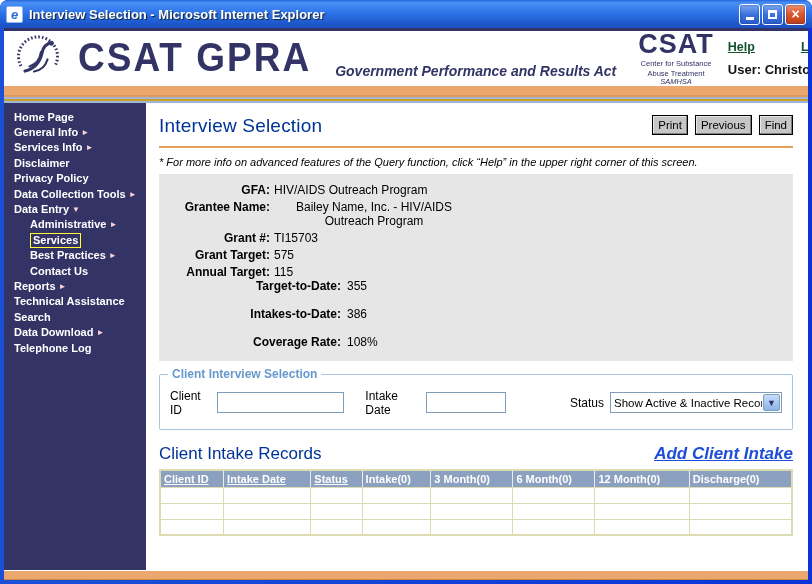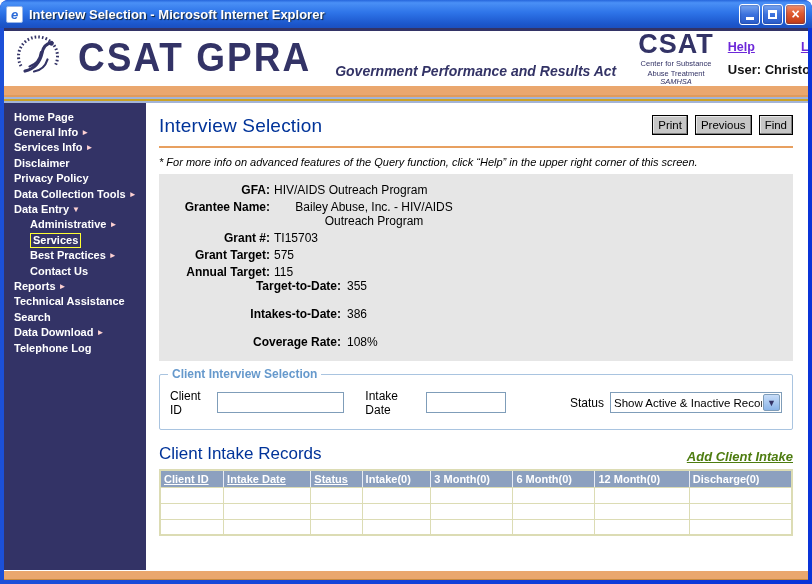--- a/index.html
+++ b/index.html
@@ -35,21 +35,21 @@
   .hhs-logo { flex:0 0 52px; height:52px; }
   .brand { display:flex; align-items:flex-end; gap:24px; white-space:nowrap; }
   .brand-main { font-size:37px; font-weight:bold; color:#333366; letter-spacing:2px; transform:scaleY(1.12); display:inline-block; }
   .brand-tag { font-size:14px; font-weight:bold; font-style:italic; color:#333366; }
   .csat-logo { text-align:center; color:#333366; line-height:1; margin-left:8px; }
   .csat-logo .csat-big { font-size:27px; font-weight:bold; letter-spacing:1px; transform:scaleY(1.05); display:block;}
   .csat-logo .csat-sub { font-size:7.5px; display:block; margin-top:2px; }
   .csat-logo .csat-samhsa { font-size:7.5px; font-style:italic; display:block; margin-top:1px; }
   .header-right { margin-left:auto; padding-right:4px; min-width:180px; }
   .header-links { display:flex; gap:46px; }
-  .header-links a { color:#6d28d9; font-weight:bold; font-size:12.5px; text-decoration:underline; cursor:pointer; }
+  .header-links a { color:#14532d; font-weight:bold; font-size:12.5px; text-decoration:underline; cursor:pointer; }
   .user-line { margin-top:8px; font-weight:bold; font-size:13px; color:#111; white-space:nowrap; }
 
   .orange-band { flex:0 0 11px; background:#EAA76E; border-bottom:2px solid #C9A227; box-shadow:inset 0 -4px 0 #E09B5C; }
   .orange-band::after{ content:""; display:block; height:2px; margin-top:11px; background:#A3B4D7; }
 
   
   .content-row { flex:1; display:flex; border-top:2px solid #A3B4D7; overflow:hidden; }
 
   .sidebar { flex:0 0 142px; background:#333366; padding:7px 0 0 10px; color:#fff; }
   .nav-item { font-size:11px; font-weight:bold; line-height:15.4px; white-space:nowrap; cursor:pointer; }
@@ -87,21 +87,21 @@
   .gap1 { width:24px; } .gap2 { width:72px; }
   .xp-select { border:1px solid #7F9DB9; height:21px; width:172px; background:#fff; display:flex; align-items:center; cursor:pointer; }
   .xp-select .sel-text { flex:1; font-size:11.5px; padding-left:3px; white-space:nowrap; overflow:hidden; }
   .sel-arrow { flex:0 0 17px; height:17px; margin:1px; border-radius:2px;
     background:linear-gradient(to bottom,#C8DDF8,#8AB4E8); border:1px solid #7F9DB9;
     display:flex; align-items:center; justify-content:center; color:#336; font-size:9px; }
 
   
   .records-head { display:flex; align-items:flex-end; margin-top:14px; }
   .records-title { color:#003399; font-size:17px; }
-  .add-link { margin-left:auto; color:#4d7c0f; font-weight:bold; font-style:italic; font-size:13px; text-decoration:underline; cursor:pointer; }
+  .add-link { margin-left:auto; color:#1d4ed8; font-weight:bold; font-style:italic; font-size:17px; text-decoration:underline; cursor:pointer; }
   table.records { width:100%; border-collapse:collapse; margin-top:5px; border:2px solid #DCDCB4; table-layout:fixed; }
   table.records th { background:#8CA0BF; color:#fff; font-size:11px; text-align:left; padding:2px 3px;
     border-right:1px solid #E8EDF5; border-bottom:1px solid #DCDCB4; white-space:nowrap; overflow:hidden; }
   table.records th:last-child { border-right:none; }
   table.records th .th-link { text-decoration:underline; cursor:pointer; }
   table.records td { border:1px solid #DCDCB4; height:15px; background:#fff; }
   table.records tr.spacer-row td { height:16px; }
 
   .footer-band { flex:0 0 10px; background:#EAA76E; border-top:1px solid #fff; border-bottom:1px solid #C98A40; }
 </style>
@@ -189,21 +189,21 @@
 
           <div class="orange-rule"></div>
 
           <div class="note">* For more info on advanced features of the Query function, click “Help” in the upper right corner of this screen.</div>
 
           <div class="summary-box">
             <div class="sum-left">
               <span class="sum-label">GFA:</span>
               <span class="sum-value">HIV/AIDS Outreach Program</span>
               <span class="sum-label">Grantee Name:</span>
-              <span class="sum-value wrap">Bailey Abuse, Inc. - HIV/AIDS Outreach Program</span>
+              <span class="sum-value wrap">Bailey Name, Inc. - HIV/AIDS Outreach Program</span>
               <span class="sum-label">Grant #:</span>
               <span class="sum-value">TI15703</span>
               <span class="sum-label">Grant Target:</span>
               <span class="sum-value">575</span>
               <span class="sum-label">Annual Target:</span>
               <span class="sum-value">115</span>
             </div>
             <div class="sum-right">
               <span class="sum-label">Target-to-Date:</span>
               <span class="sum-value">355</span>

